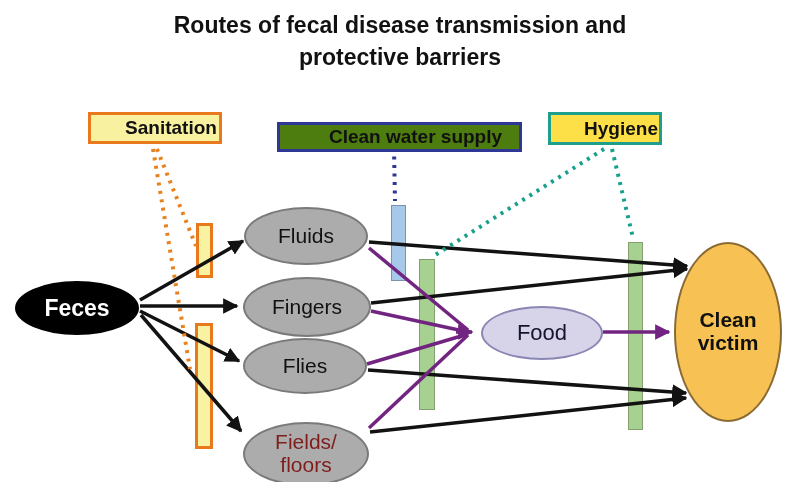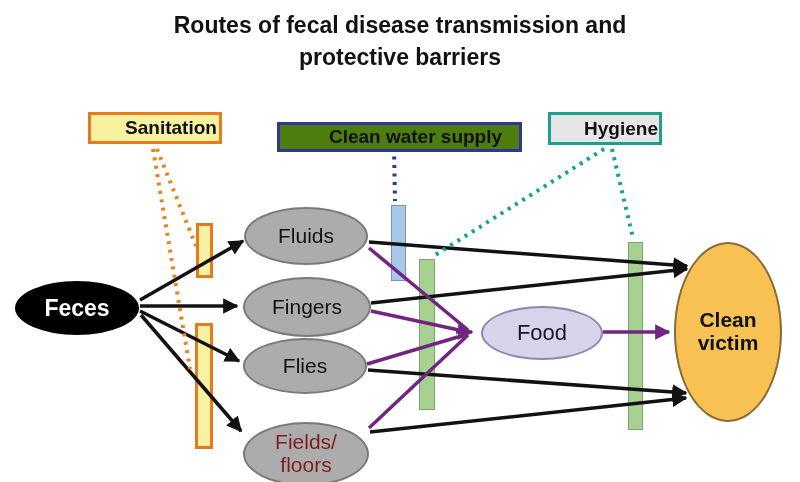--- a/index.html
+++ b/index.html
@@ -71,21 +71,21 @@
       </g>
   </svg>
 
   <div id="nodes">
       <div class="bbox" style="left: 88px; top: 112px; width: 134px; height: 32px; background: rgb(248, 241, 160); border: 3px solid rgb(232, 121, 29);">
         <span>Sanitation</span>
       </div>
       <div class="bbox" style="left: 277px; top: 122px; width: 245px; height: 30px; background: #4d7c0f; border: 3px solid rgb(47, 55, 150);">
         <span>Clean water supply</span>
       </div>
-      <div class="bbox" style="left: 548px; top: 112px; width: 114px; height: 33px; background: #e5e5e5; border: 3px solid rgb(30, 159, 142);">
+      <div class="bbox" style="left: 548px; top: 112px; width: 114px; height: 33px; background: #fde047; border: 3px solid rgb(30, 159, 142);">
         <span>Hygiene</span>
       </div>
       <div class="node" style="left: 15px; top: 281px; width: 124px; height: 54px; background: #000000; border: 2px solid rgb(0, 0, 0); color: rgb(255, 255, 255); font-size: 23px; font-weight: bold;"><span>Feces</span></div>
       <div class="node" style="left: 244px; top: 207px; width: 124px; height: 58px; background: rgb(172, 172, 172); border: 2px solid rgb(122, 122, 122); color: rgb(17, 17, 17); font-size: 21px; font-weight: 400;"><span>Fluids</span></div>
       <div class="node" style="left: 243px; top: 277px; width: 128px; height: 60px; background: rgb(172, 172, 172); border: 2px solid rgb(122, 122, 122); color: rgb(17, 17, 17); font-size: 21px; font-weight: 400; text-align: center;"><span>Fingers</span></div>
       <div class="node" style="left: 243px; top: 338px; width: 124px; height: 56px; background: rgb(172, 172, 172); border: 2px solid rgb(122, 122, 122); color: rgb(17, 17, 17); font-size: 21px; font-weight: 400;"><span>Flies</span></div>
       <div class="node" style="left: 243px; top: 422px; width: 126px; height: 64px; background: rgb(172, 172, 172); border: 2px solid rgb(122, 122, 122); color: #7f1d1d; font-size: 21px; font-weight: 400;"><span>Fields/
 floors</span></div>
       <div class="node" style="left: 481px; top: 306px; width: 122px; height: 54px; background: rgb(215, 212, 233); border: 2px solid rgb(139, 135, 181); color: rgb(20, 20, 46); font-size: 22px; font-weight: 400;"><span>Food</span></div>
       <div class="node" style="left: 674px; top: 242px; width: 108px; height: 180px; background: rgb(247, 194, 83); border: 2px solid rgb(138, 106, 51); color: rgb(17, 17, 17); font-size: 21px; font-weight: bold;"><span>Clean

